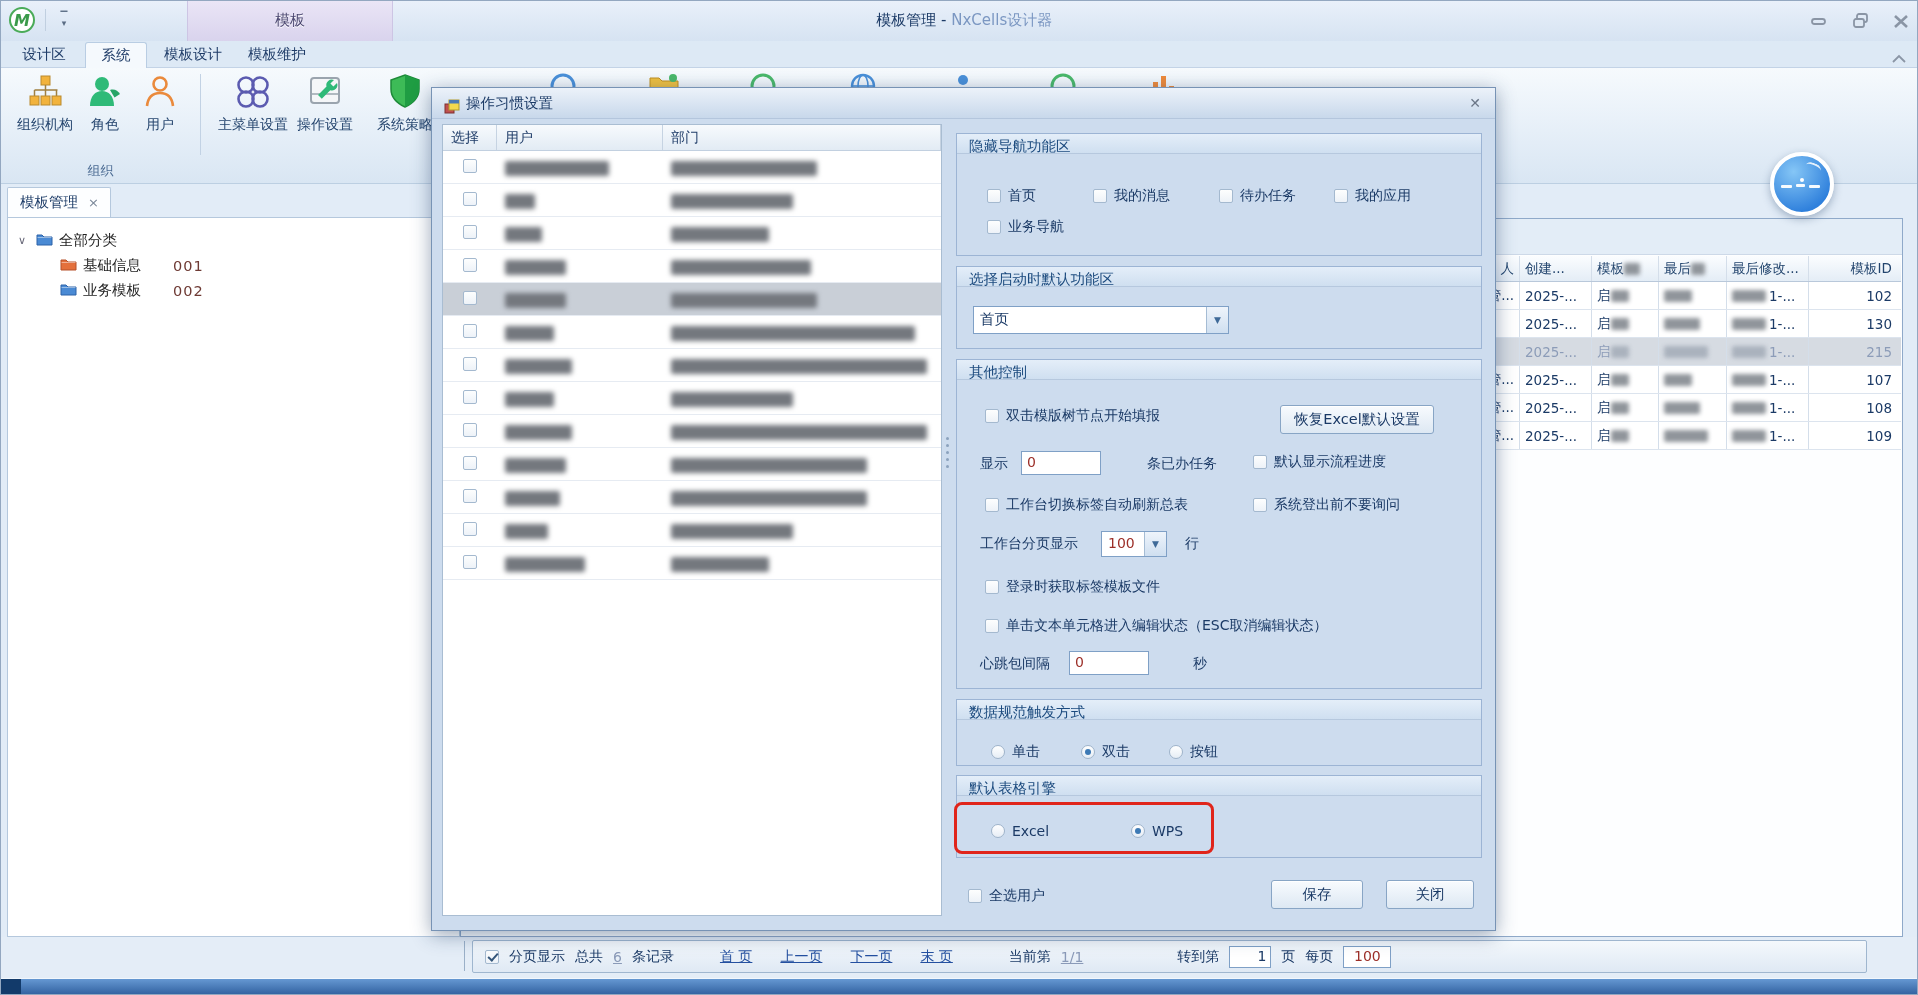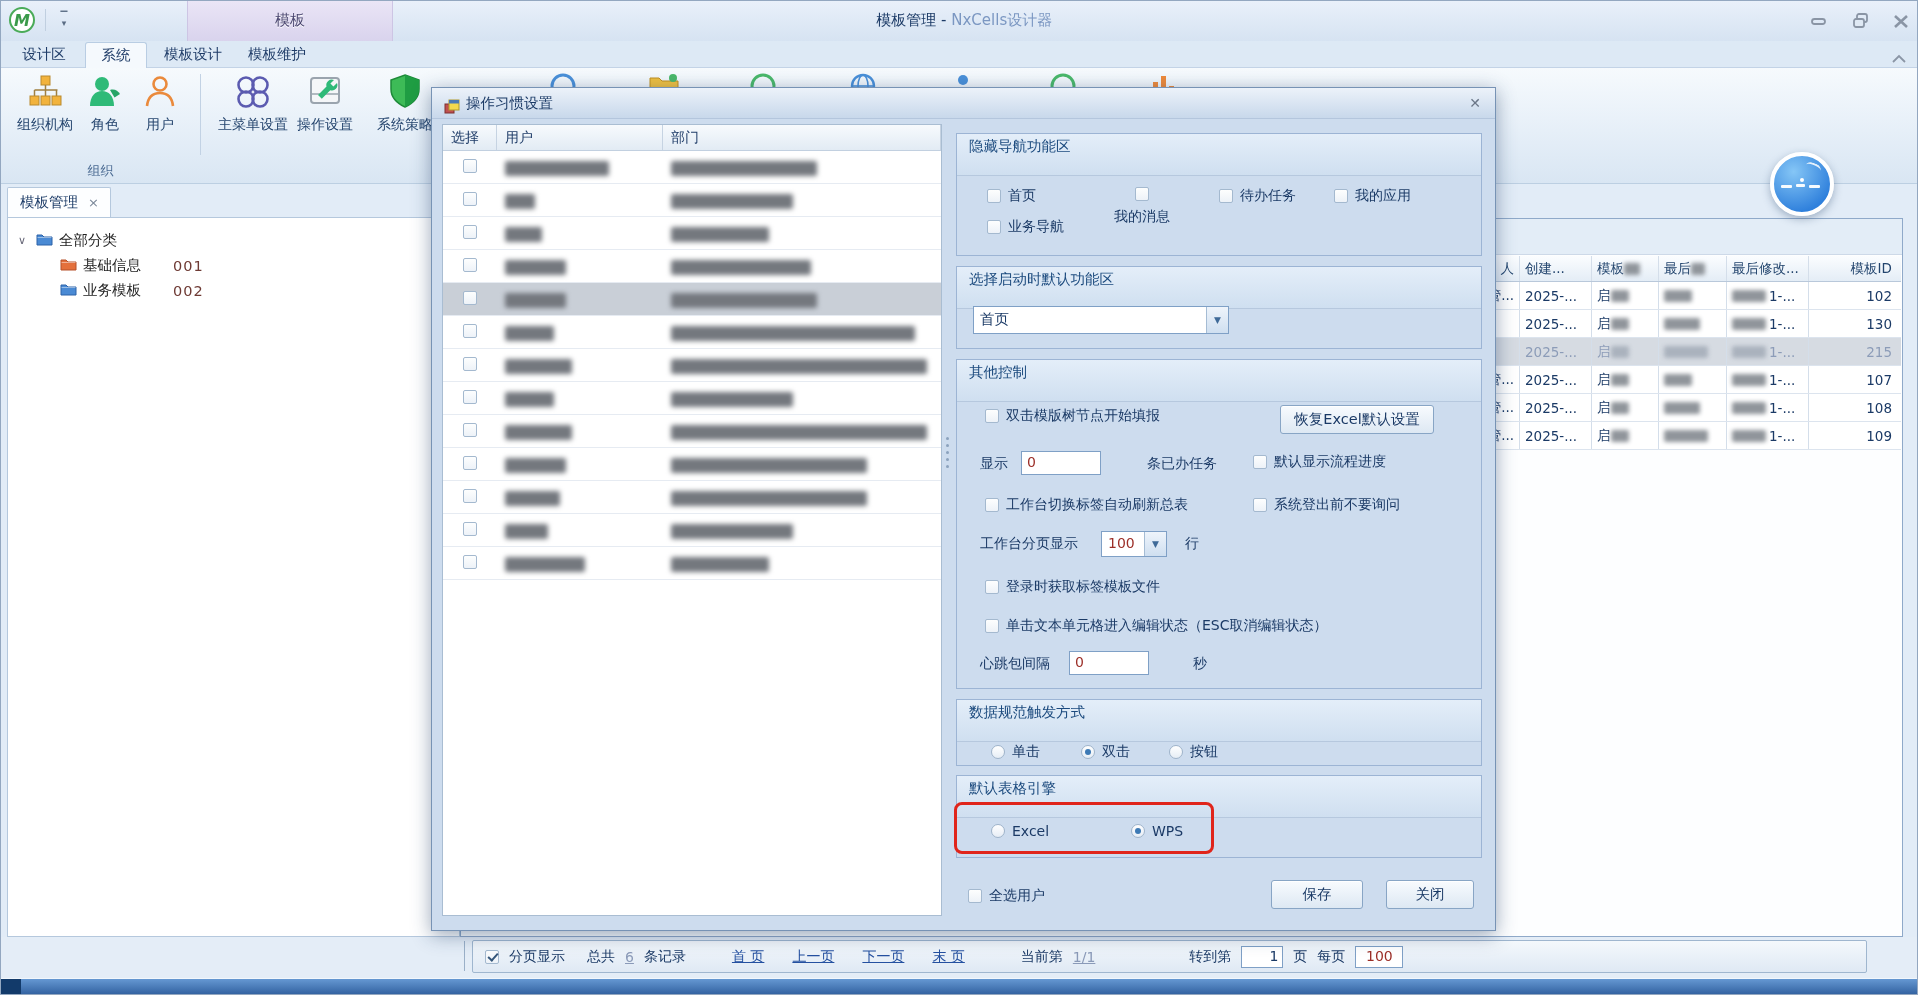--- a/index.html
+++ b/index.html
@@ -100,21 +100,21 @@
   .uc2{width:166px;flex:0 0 166px;}
   .uc3{flex:1;}
   .urow{display:flex;height:33px;align-items:center;border-bottom:1px solid #e6ebf2;}
   .urow.sel{background:#c9cfd7;}
   .urow .uc1{text-align:center;}
   .ublob{display:inline-block;height:15px;background:#74787e;filter:blur(2.5px);border-radius:2px;margin-left:8px;vertical-align:middle;}
   .split-dots{position:absolute;left:514px;top:345px;width:4px;}
   .split-dots i{display:block;width:3px;height:3px;border-radius:50%;background:#8ba2bd;margin:4px 0;}
   
   .grp{position:absolute;left:524px;width:526px;border:1px solid #9cb4d4;background:#cddcee;}
-  .grp-h{height:42px;background:linear-gradient(#e4eef9,#cfdff0);border-bottom:1px solid #b6c8de;
+  .grp-h{height:20px;background:linear-gradient(#e4eef9,#cfdff0);border-bottom:1px solid #b6c8de;
          font-size:14.5px;color:#1b4a7e;line-height:25px;padding-left:12px;}
   .citem{position:absolute;display:flex;align-items:center;gap:7px;font-size:14px;color:#1b3a66;white-space:nowrap;}
   .slab{position:absolute;font-size:14px;color:#1b3a66;white-space:nowrap;}
   .cb{width:14px;height:14px;flex:0 0 14px;background:linear-gradient(#fdfefe,#edf2f8);border:1px solid #a4b9cf;
       border-radius:2px;display:inline-block;position:relative;}
   .cb.checked::after{content:"";position:absolute;left:2px;top:2px;width:8px;height:4px;
       border-left:2px solid #35567a;border-bottom:2px solid #35567a;transform:rotate(-48deg);}
   .radio{width:14px;height:14px;flex:0 0 14px;border-radius:50%;background:linear-gradient(#fff,#e6edf5);
          border:1px solid #9fb4ca;display:inline-block;position:relative;}
   .radio.sel::after{content:"";position:absolute;left:3px;top:3px;width:6px;height:6px;border-radius:50%;background:#3d7ab5;}
@@ -377,21 +377,21 @@
       <span class="dash" style="left:35px;top:29px;width:11px"></span>
       <span class="dot" style="left:26px;top:22px"></span>
     </div>
   </div>
 
   <div class="statusrow">
     <div class="vline"></div>
     <div class="pagebar">
       <span class="cb checked" style="margin-left:2px"></span>
       <span>分页显示</span>
-      <span style="margin-left:12px">总共</span>
+      <span style="">总共</span>
       <span class="pdim">6</span>
       <span>条记录</span>
       <span class="plink" style="margin-left:36px">首 页</span>
       <span class="plink" style="margin-left:18px">上一页</span>
       <span class="plink" style="margin-left:18px">下一页</span>
       <span class="plink" style="margin-left:18px">末 页</span>
       <span style="margin-left:46px">当前第</span>
       <span class="pdim">1/1</span>
       <span style="margin-left:84px">转到第</span>
       <span class="pin">1</span>
@@ -500,21 +500,21 @@
         <i></i>
       </div>
 
     <div class="grp" style="top:45px;height:123px">
       <div class="grp-h">隐藏导航功能区</div>
       <div id="hide-nav-items">
           <div class="citem" style="left: 30px; top: 53px;">
             <span class="cb"></span>
             <span>首页</span>
           </div>
-          <div class="citem" style="left: 157px; top: 53px; flex-direction: column;">
+          <div class="citem" style="left: 136px; top: 53px;">
             <span class="cb"></span>
             <span>我的消息</span>
           </div>
           <div class="citem" style="left: 262px; top: 53px;">
             <span class="cb"></span>
             <span>待办任务</span>
           </div>
           <div class="citem" style="left: 377px; top: 53px;">
             <span class="cb"></span>
             <span>我的应用</span>

